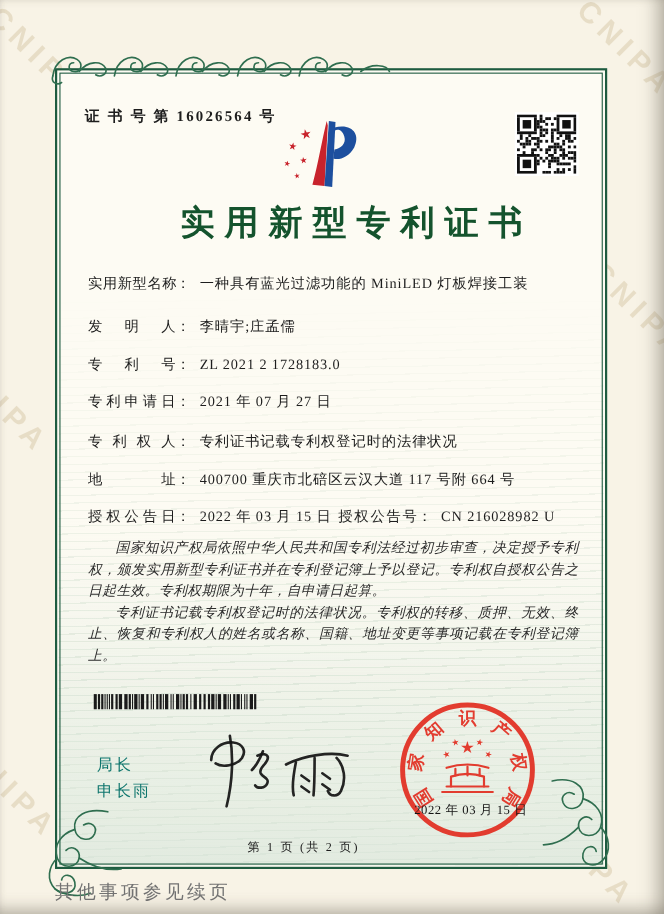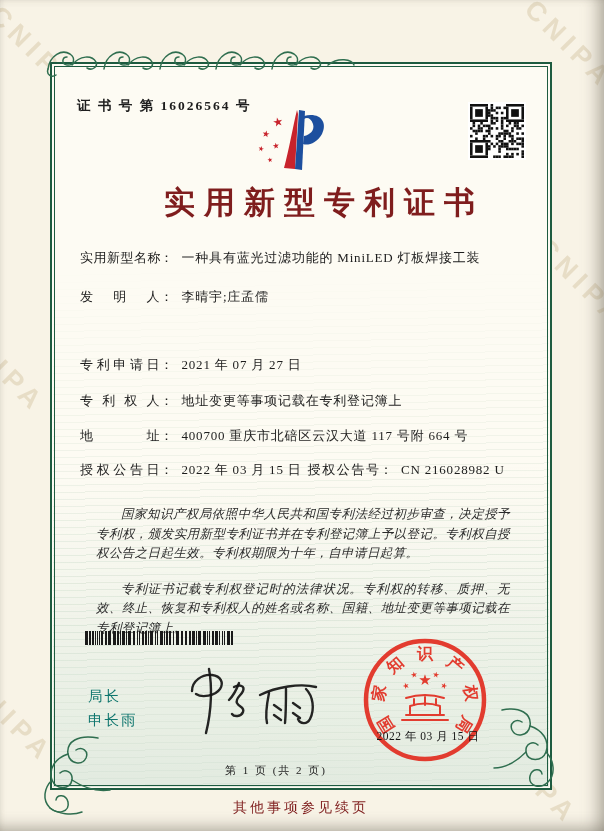--- a/index.html
+++ b/index.html
@@ -19,38 +19,38 @@
       -webkit-mask-image:linear-gradient(180deg, transparent 0 28%, rgba(0,0,0,.45) 55%, #000 78%);
       mask-image:linear-gradient(180deg, transparent 0 28%, rgba(0,0,0,.45) 55%, #000 78%);}
   .frame{position:absolute;left:50px;top:62px;width:502px;height:728px;box-sizing:border-box;
       border:2.5px solid var(--border-green,#1e5b40);}
   .frame::after{content:"";position:absolute;inset:2px;border:1px solid var(--border-green,#1e5b40);}
   .orn{position:absolute;pointer-events:none;}
   .orn path{fill:none;stroke:var(--ornament-green,#2f6e4f);stroke-width:1.5;stroke-linecap:round;}
   
   .cert-no{position:absolute;left:77px;top:97px;font-size:13.5px;letter-spacing:2px;font-weight:bold;}
   .title{position:absolute;left:50px;top:182px;width:548px;text-align:center;
-      font-size:31px;font-weight:bold;letter-spacing:9px;color:#7f1d1d;}
+      font-size:31px;font-weight:bold;letter-spacing:9px;color:#14532d;}
   .frow{position:absolute;left:80px;font-size:13px;letter-spacing:.5px;white-space:nowrap;}
   .flabel{display:inline-block;width:80px;text-align:justify;text-align-last:justify;vertical-align:top;}
   .flabel2{display:inline-block;width:72px;text-align:justify;text-align-last:justify;vertical-align:top;}
   .fcolon{margin-right:8px;}
   .fvalue{letter-spacing:.8px;}
   .fvalue-fixed{display:inline-block;width:126px;}
   .paras{position:absolute;left:80px;top:489px;width:446px;font-size:12.5px;line-height:19.6px;
       font-style:italic;letter-spacing:.4px;text-align:justify;color:#2b2b2b;}
-  .paras p{margin:16px;text-indent:2em;font-style:italic;}
+  .paras p{margin:0;text-indent:2em;font-style:italic;}
   .director{position:absolute;left:88px;top:684px;font-family:"Liberation Sans","DejaVu Sans",sans-serif;
       font-size:14.5px;color:#0f766e;line-height:24px;letter-spacing:2px;}
   .seal-date{position:absolute;left:366px;top:729px;width:124px;text-align:center;
       font-size:11.5px;letter-spacing:.5px;color:#141414;}
   .footer-page{position:absolute;left:50px;top:763px;width:452px;text-align:center;
       font-size:11px;letter-spacing:2px;}
-  .continuation{position:absolute;left:50px;top:799px;width:502px;text-align:center;
-      font-size:14px;letter-spacing:3px;color:#7f1d1d;}
+  .continuation{position:absolute;left:50px;top:799px;width:502px;text-align:left;
+      font-size:17px;letter-spacing:3px;color:#737373;}
   
   .logo{position:absolute;left:250px;top:106px;width:104px;height:74px;}
   .logo-star{fill:var(--logo-red,#c8232c);font-family:"DejaVu Sans",sans-serif;}
   .qr{position:absolute;left:468px;top:102px;width:54px;height:54px;background:#fff;padding:2px;}
   #qrModules rect{fill:#111;}
   .barcode{position:absolute;left:85px;top:631px;width:153px;height:14px;}
   #barcodeBars rect{fill:#1a1a1a;}
   .signature{position:absolute;left:182px;top:664px;width:160px;height:72px;}
   .signature path{fill:none;stroke:#121212;stroke-width:2.4;stroke-linecap:round;stroke-linejoin:round;opacity:.92;}
   .seal{position:absolute;left:357px;top:628px;width:138px;height:146px;opacity:.9;}
@@ -281,25 +281,28 @@
         <rect x="20" y="20" width="1" height="1"></rect>
       </g>
   </svg>
 
   <div class="frow" style="top:249px">
     <span class="flabel">实用新型名称</span><span class="fcolon">：</span><span class="fvalue">一种具有蓝光过滤功能的 MiniLED 灯板焊接工装</span>
   </div>
   <div class="frow" style="top:288px">
     <span class="flabel">发明人</span><span class="fcolon">：</span><span class="fvalue">李晴宇;庄孟儒</span>
   </div>
+  <div class="frow" style="top:322px">
+    <span class="flabel">专利号</span><span class="fcolon">：</span><span class="fvalue">ZL 2021 2 1728183.0</span>
+  </div>
   <div class="frow" style="top:356px">
     <span class="flabel">专利申请日</span><span class="fcolon">：</span><span class="fvalue">2021 年 07 月 27 日</span>
   </div>
   <div class="frow" style="top:392px">
-    <span class="flabel">专利权人</span><span class="fcolon">：</span><span class="fvalue">地址变更等事项记载在专利登记簿上</span>
+    <span class="flabel">专利权人</span><span class="fcolon">：</span><span class="fvalue">专利证书记载专利权登记时的法律状况</span>
   </div>
   <div class="frow" style="top:427px">
     <span class="flabel">地址</span><span class="fcolon">：</span><span class="fvalue">400700 重庆市北碚区云汉大道 117 号附 664 号</span>
   </div>
   <div class="frow" style="top:461px">
     <span class="flabel">授权公告日</span><span class="fcolon">：</span><span class="fvalue fvalue-fixed">2022 年 03 月 15 日</span><span class="flabel2">授权公告号</span><span class="fcolon">：</span><span class="fvalue">CN 216028982 U</span>
   </div>
 
   <div class="paras">
     <p>国家知识产权局依照中华人民共和国专利法经过初步审查，决定授予专利权，颁发实用新型专利证书并在专利登记簿上予以登记。专利权自授权公告之日起生效。专利权期限为十年，自申请日起算。</p>

